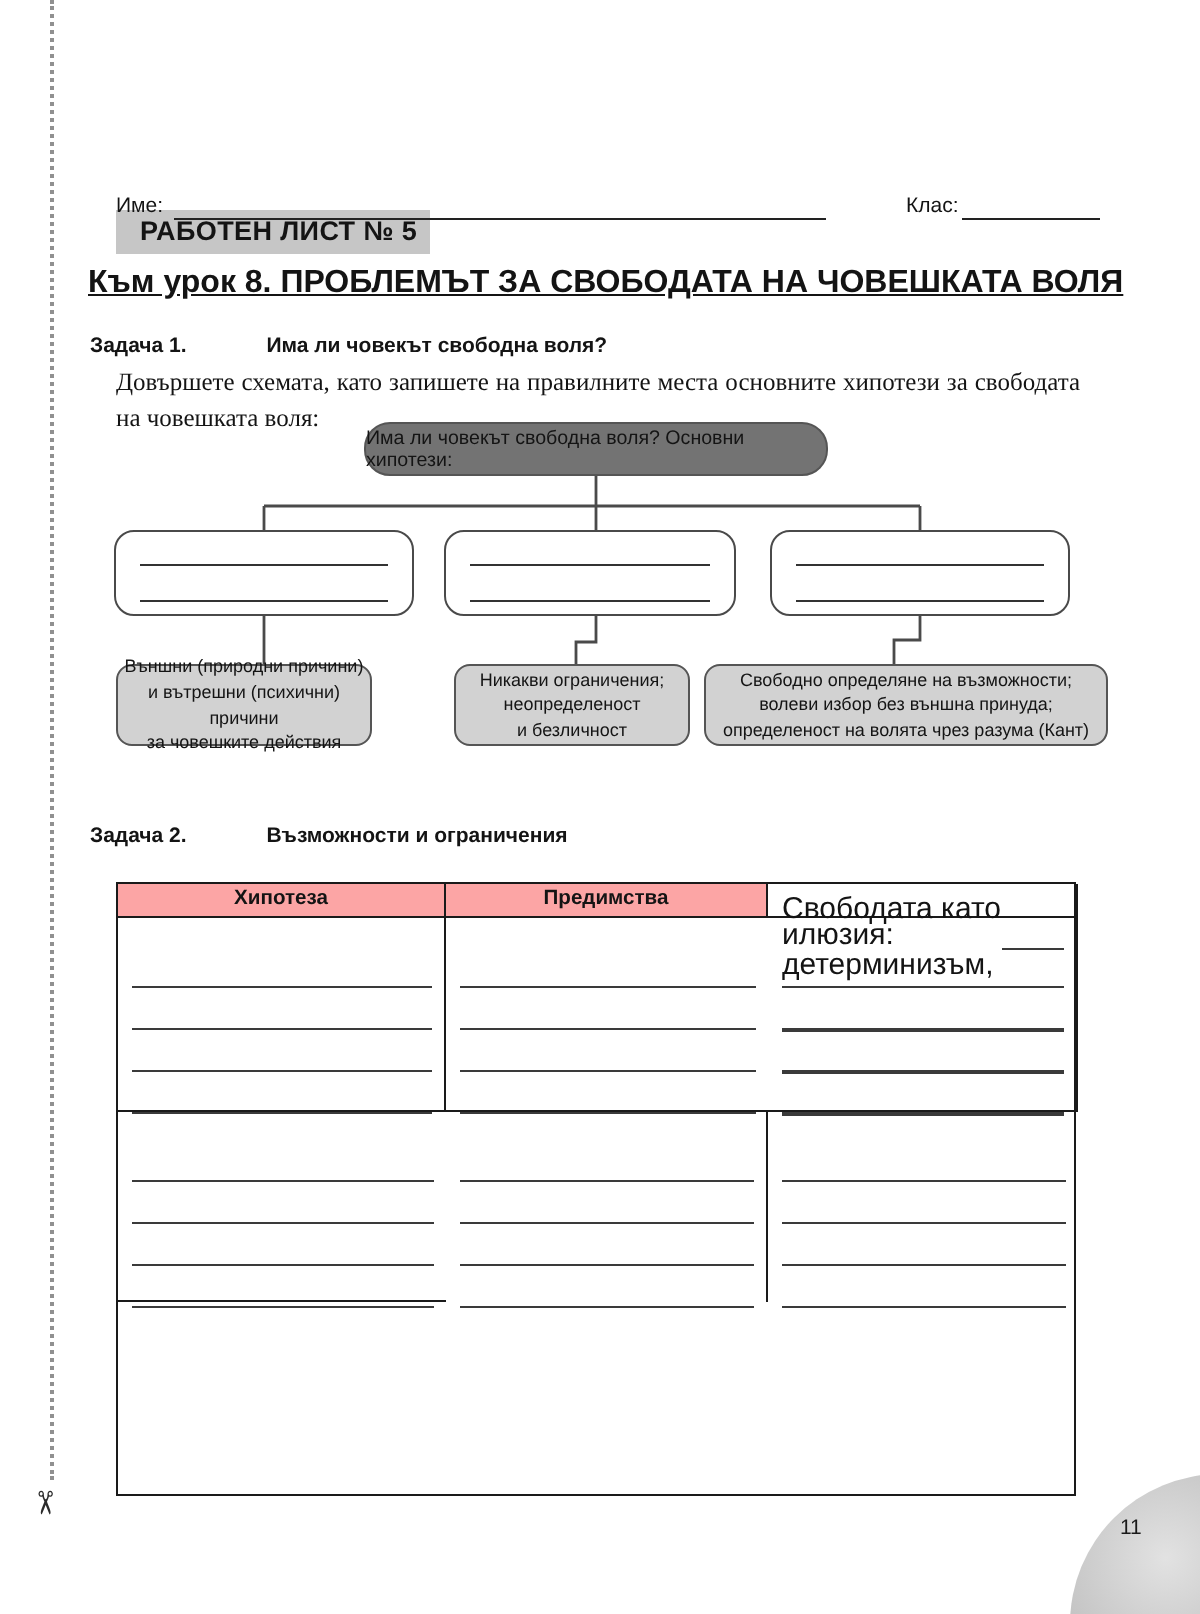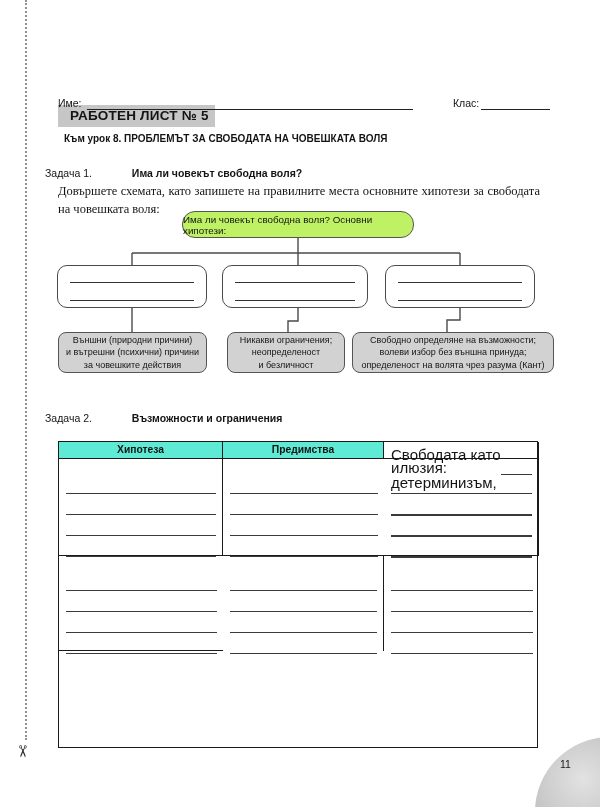--- a/index.html
+++ b/index.html
@@ -20,58 +20,58 @@
   .ws-title-box { left:58px; top:57px; width:157px; height:22px; background:#c6c6c6;
                   font-size:13.5px; font-weight:bold; line-height:22px; padding-left:12px;
                   letter-spacing:.2px;margin-top:48px; }
   .field-label { font-size:10.5px; top:97px; }
   .name-label  { left:58px; }
   .class-label { left:453px; }
   .field-line  { top:109px; height:0; border-top:1.2px solid #222; }
   .name-line   { left:87px;  width:326px; }
   .class-line  { left:481px; width:69px; }
 
-  .lesson-title { left:64px; top:133px; font-size:10px; font-weight:bold; }
+  .lesson-title { left:44px; top:133px; font-size:16px; font-weight:bold;text-decoration:underline; }
 
   .task-head { font-size:10.5px; }
-  .task-head .t-label { font-weight:normal;text-align:center; }
+  .task-head .t-label { font-weight:bold;text-align:center; }
   .task-head .t-title { font-weight:bold;padding-left:37px; }
   .task1-head { left:45px; top:167px; }
   .task2-head { left:45px; top:392px;margin-top:20px; }
   .instr { font-family:"Liberation Serif", serif; font-size:12.5px; line-height:18px;
            text-align:justify; width:482px; left:58px; }
   .instr1 { top:182px; }
   .instr2 { top:406px; }
 
   
-  .root-box { left:182px; top:211px; width:232px; height:27px; background:#bef264;
+  .root-box { left:182px; top:211px; width:232px; height:27px; background:#737373;
               border:1.3px solid #555; border-radius:13px; display:flex; align-items:center;
               justify-content:center; font-size:9.8px; }
   svg.connectors { left:0; top:0; pointer-events:none; }
   .blank-box { top:265px; height:43px; background:#fff; border:1.3px solid #4a4a4a;
                border-radius:10px; }
   .bb1 { left:57px;  width:150px; }
   .bb2 { left:222px; width:146px; }
   .bb3 { left:385px; width:150px; }
   .blank-box .write-line { position:absolute; left:12px; right:12px; height:0;
                            border-top:1px solid #333; }
   .wl-a { top:16px; } .wl-b { top:34px; }
   .hint-box { top:332px; height:41px; background:#d2d2d2; border:1.3px solid #555;
               border-radius:8px; display:flex; align-items:center; justify-content:center;
               text-align:center; font-size:9px; line-height:12.6px; white-space:pre-line; }
-  .hb1 { left:58px;  width:149px; }
+  .hb1 { left:58px;  width:128px; }
   .hb2 { left:227px; width:118px; }
   .hb3 { left:352px; width:202px; }
 
   
   .cmp-table { left:58px; top:441px; width:480px; display:grid;
                grid-template-columns:164px 161px 155px;
                grid-template-rows:17px 97px 95px 96px;
                border:1.8px solid #1a1a1a; }
-  .th { background:#5eead4; font-size:10.3px; font-weight:bold; text-align:center;
+  .th { background:#fca5a5; font-size:10.3px; font-weight:bold; text-align:center;
         line-height:15px; border-bottom:1.6px solid #1a1a1a; }
   .td { font-size:15px; padding:6px 6px 4px 7px; }
   .br { border-right:1.6px solid #1a1a1a; }
   .bb { border-bottom:1.4px solid #1a1a1a; }
   .cell-label { line-height:13px; }
   .fill-line { display:flex; align-items:flex-start; height:21px; }
   .fill-line .line { flex:1; border-bottom:1.2px solid #3a3a3a; margin-left:4px; }
   .rule  { height:21px; border-bottom:1.2px solid #3a3a3a; }
   .rule-first { height:29px; border-bottom:1.2px solid #3a3a3a; }
   .rule-after-label { height:25px; border-bottom:1.2px solid #3a3a3a; }

